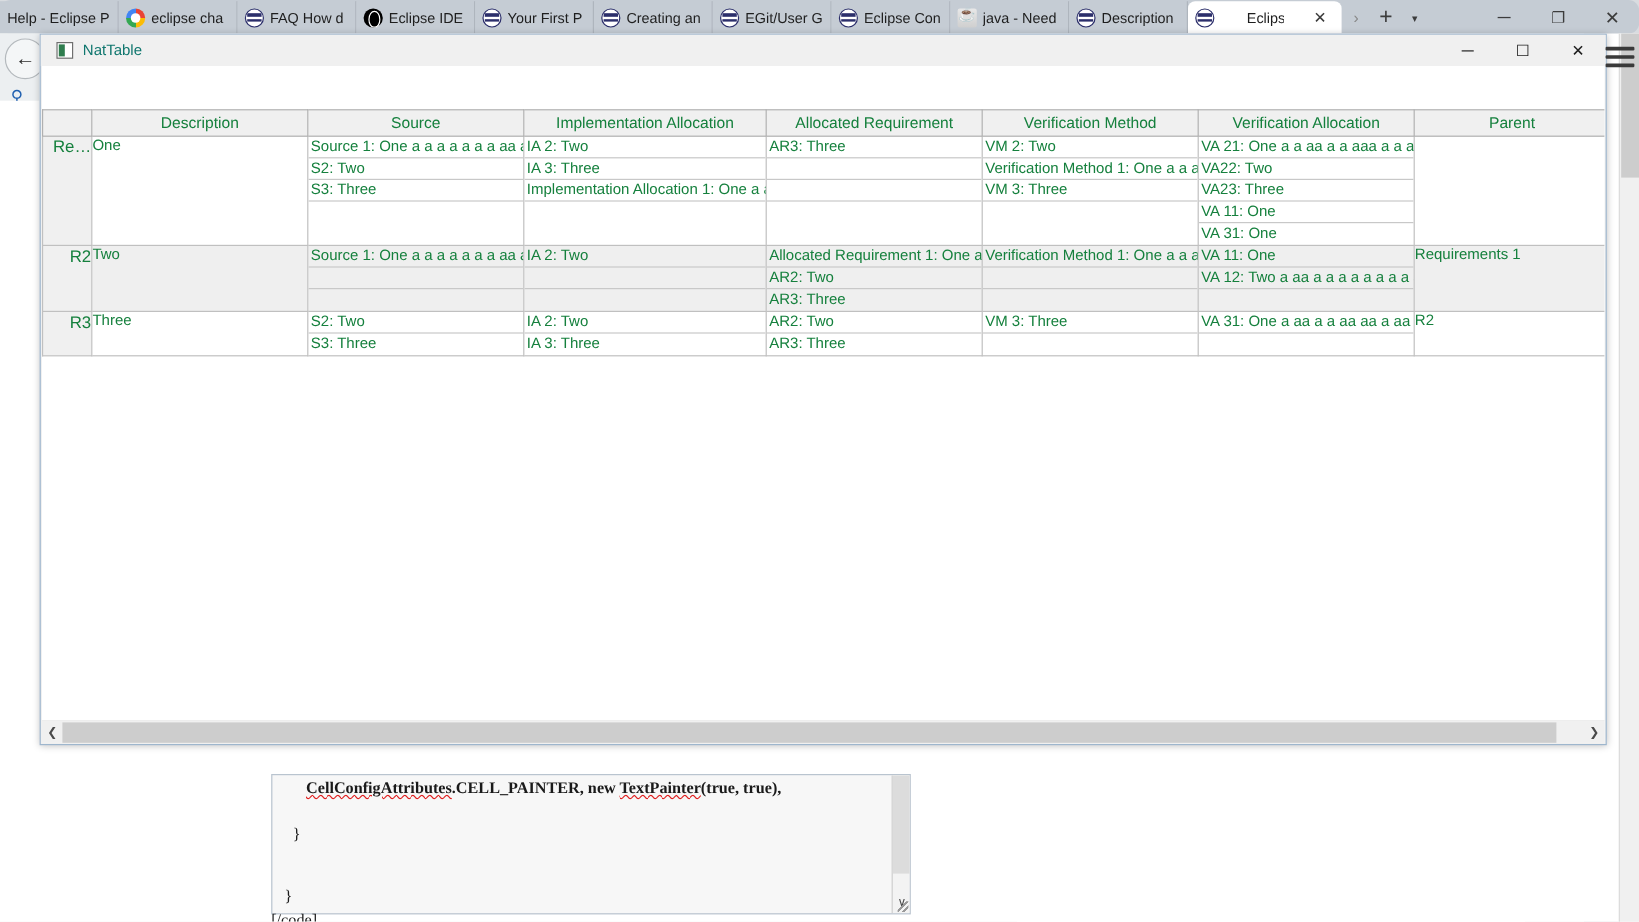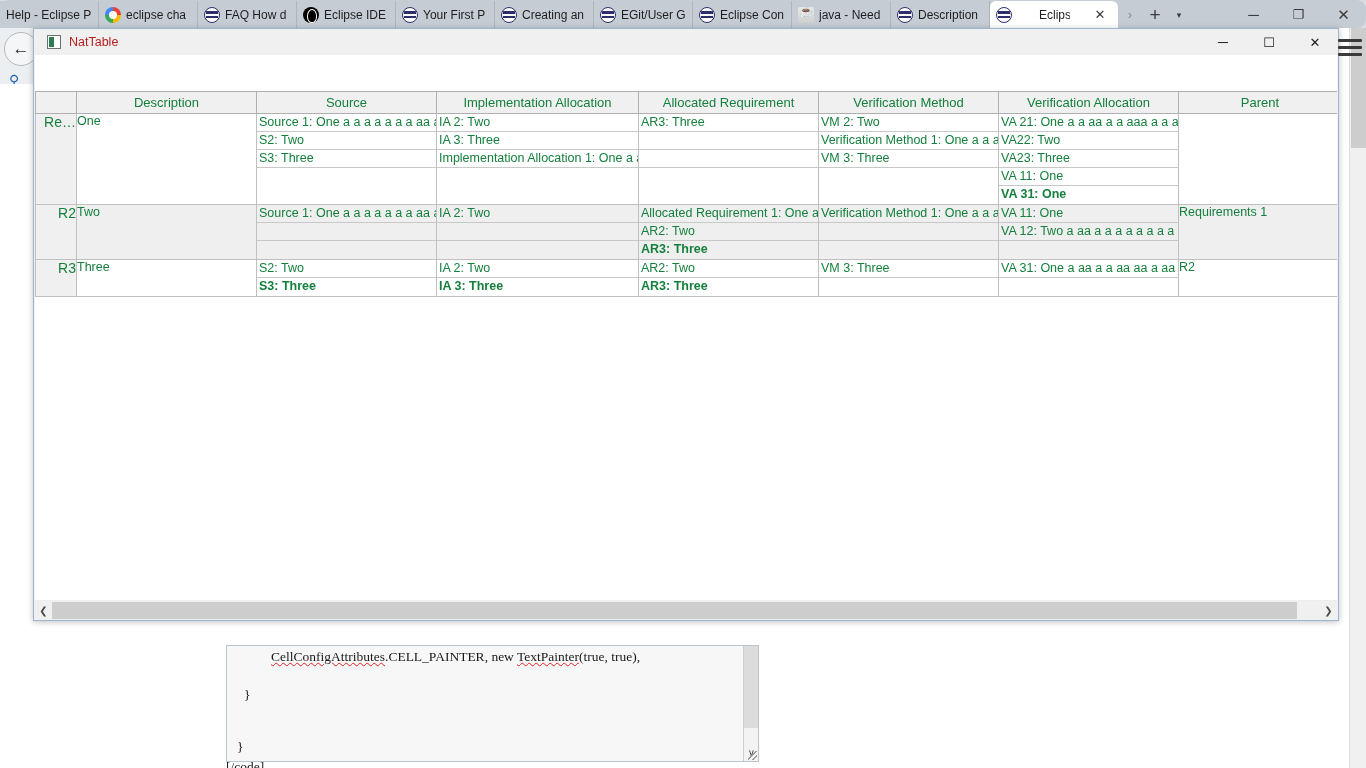--- a/index.html
+++ b/index.html
@@ -192,21 +192,21 @@
     display: flex; align-items: center;
   }
   #nt-app-icon {
     width: 14px; height: 14px; margin-left: 13px; margin-right: 8px;
     background: #ffffff; border: 1px solid #6f6f6f; position: relative;
   }
   #nt-app-icon::after {
     content: ""; position: absolute; left: 1px; top: 1px; width: 5px; height: 10px;
     background: #2f7d4e;
   }
-  #nt-title { font-size: 12.5px; color: #b91c1c; }
+  #nt-title { font-size: 12.5px; color: #0f766e; }
   .nt-winbtn {
     width: 46px; height: 26px; display: flex; align-items: center; justify-content: center;
     color: #202020; font-size: 13px;
   }
   #nt-min { margin-left: auto; font-size: 14px; }
 
   #nt-client {
     position: absolute; left: 1px; top: 26px; right: 1px; bottom: 1px;
     background: #ffffff;
   }
@@ -250,21 +250,21 @@
   td.shade { background: #efefef; }
 
   
   .sublist { width: 100%; }
   .subrow {
     height: 18px; line-height: 17px;
     padding: 0 2px 0 2px;
     border-bottom: 1px solid #c8c8c8;
     overflow: hidden; white-space: nowrap;
   }
-  .subrow.last { border-bottom: none; font-weight: bold; }
+  .subrow.last { border-bottom: none; }
   .subrow.empty { color: transparent; }
 
   
   #grid-hscroll {
     position: absolute; left: 0; right: 0; bottom: 0; height: 19px;
     background: #f0f0f0; border-top: 1px solid #ededed;
     display: flex; align-items: center;
   }
   .hsb-arrow {
     width: 17px; height: 17px; flex: 0 0 17px;
@@ -341,21 +341,21 @@
     <div id="toolbar-left">
       <div id="back-circle">←</div>
       <div id="side-search-icon">⚲</div>
     </div>
     <div id="page-left-strip"></div>
 
     <div id="page-body">
       <div id="forum-text">N</div>
 
       <div id="code-box">
-        <div class="code-line" style="left:44px; top:3px;">
+        <div class="code-line" style="left:28px; top:3px;font-weight:bold;">
           <span class="sq">CellConfigAttributes</span>.CELL_PAINTER, new <span class="sq">TextPainter</span>(true, true),
         </div>
         <div class="code-line" style="left:17px; top:41px;">}</div>
         <div class="code-line" style="left:10px; top:93px;">}</div>
 
         <div id="code-scroll">
           <div id="code-scroll-thumb"></div>
           <div id="code-scroll-arrow">∨</div>
         </div>
         <div id="code-resizer"></div>

